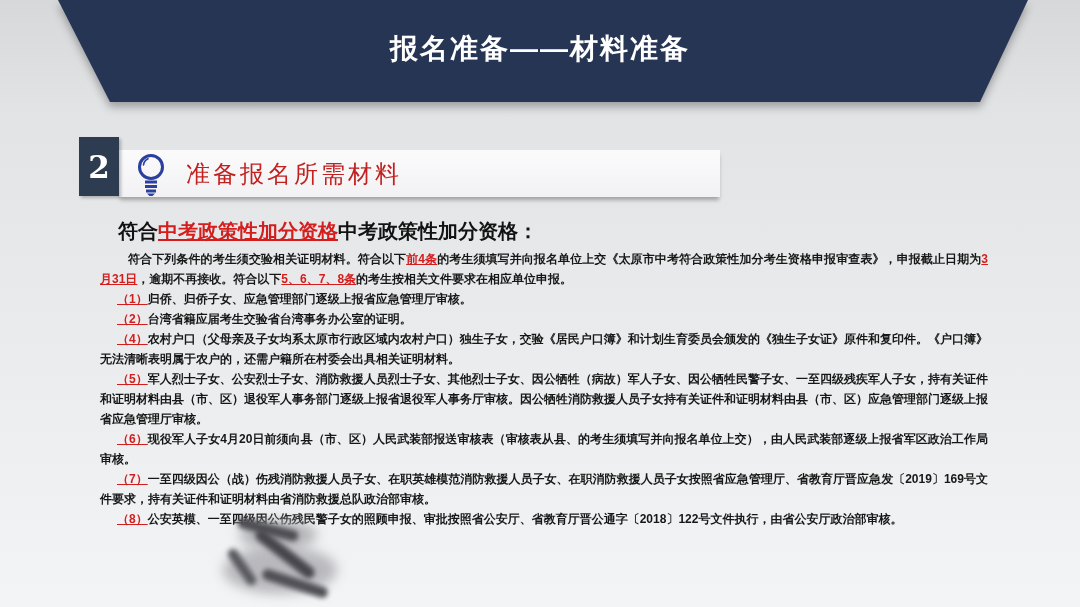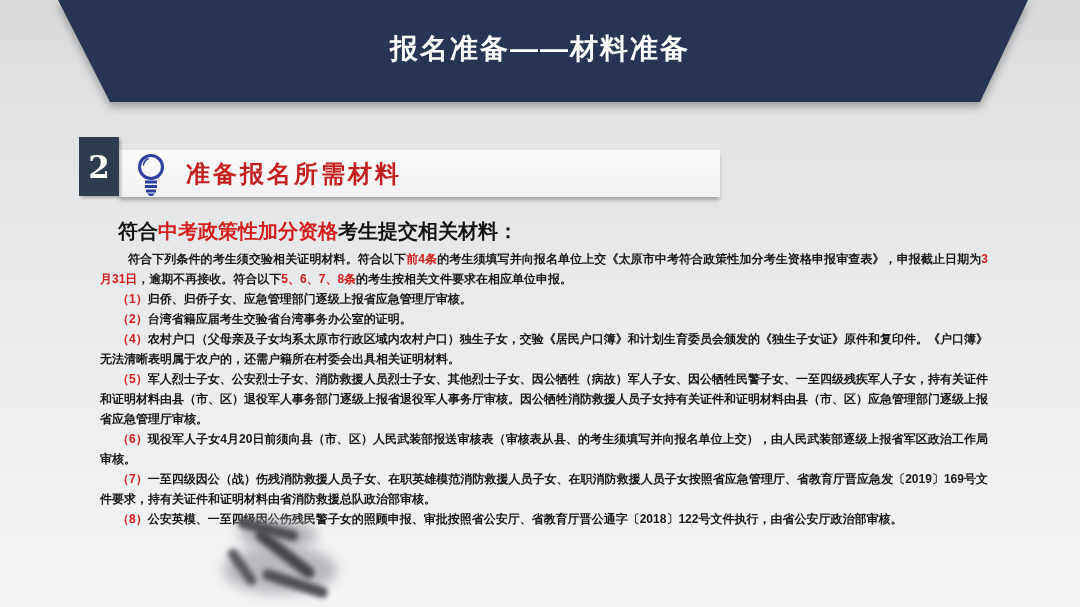--- a/index.html
+++ b/index.html
@@ -40,39 +40,39 @@
     background:var(--number-box-bg);
     box-shadow:2px 2px 3px rgba(0,0,0,0.25);
     display:flex;align-items:center;justify-content:center;z-index:3;
   }
   .num-box span{
     color:#ffffff;font-family:"DejaVu Serif","Liberation Serif",serif;
     font-size:31px;font-weight:700;
   }
   .bulb{color:var(--icon-blue);margin-left:15px;display:inline-flex;}
   .section-title{
-    color:var(--section-red);font-size:24px;font-weight:700;
+    color:var(--section-red);font-size:24px;font-weight:400;
     letter-spacing:3px;margin-left:18px;
   }
   
   .body-text{
     position:absolute;left:100px;top:218px;width:888px;
     color:var(--text-color);
   }
   .heading{
     margin:0 0 5px 0;font-size:20px;font-weight:700;line-height:26px;
     text-indent:18px;color:#121212;
   }
   .para{
     margin:0;font-size:12px;font-weight:700;line-height:20px;
     text-align:justify;
   }
   .intro{text-indent:28px;}
   .item{text-indent:17px;}
-  .run-red{color:var(--accent-red);}
+  .run-red{color:var(--accent-red);text-decoration:underline;}
   
   .smudge{position:absolute;left:215px;top:518px;width:160px;height:86px;z-index:5;pointer-events:none;}
   .smudge div{position:absolute;}
   .s-l1{left:8px;top:28px;width:114px;height:48px;background:#b3b3b8;border-radius:50%;filter:blur(6px);opacity:.9;}
   .s-l2{left:24px;top:2px;width:78px;height:30px;background:#a7a7ac;border-radius:50%;filter:blur(6px);opacity:.8;}
   .s-d1{left:22px;top:6px;width:62px;height:11px;background:#4e4e54;filter:blur(2.5px);transform:rotate(14deg);border-radius:5px;}
   .s-d2{left:34px;top:30px;width:72px;height:12px;background:#47474d;filter:blur(2.5px);transform:rotate(38deg);border-radius:6px;}
   .s-d3{left:6px;top:44px;width:42px;height:10px;background:#5a5a60;filter:blur(2.5px);transform:rotate(55deg);border-radius:5px;}
   .s-d4{left:46px;top:60px;width:68px;height:11px;background:#505056;filter:blur(2.5px);transform:rotate(18deg);border-radius:5px;}
 </style>
@@ -99,21 +99,21 @@
         <rect x="11" y="28.5" width="12" height="3" fill="currentColor"></rect>
         <rect x="11" y="33" width="12" height="3" fill="currentColor"></rect>
         <rect x="12" y="37.5" width="10" height="3" fill="currentColor"></rect>
         <path d="M13 41.5 h8 l-2.5 2.5 h-3 z" fill="currentColor"></path>
       </svg>
     </span>
     <span class="section-title">准备报名所需材料</span>
   </div>
 
   <div class="body-text">
-    <p class="heading"><span>符合</span><span class="run-red">中考政策性加分资格</span><span>考生提交相关材料：</span></p>
+    <p class="heading"><span>符合</span><span class="run-red">中考政策性加分资格</span><span>中考政策性加分资格：</span></p>
     <p class="para intro"><span>符合下列条件的考生须交验相关证明材料。符合以下</span><span class="run-red">前4条</span><span>的考生须填写并向报名单位上交《太原市中考符合政策性加分考生资格申报审查表》，申报截止日期为</span><span class="run-red">3月31日</span><span>，逾期不再接收。符合以下</span><span class="run-red">5、6、7、8条</span><span>的考生按相关文件要求在相应单位申报。</span></p>
     <p class="para item"><span class="run-red">（1）</span><span>归侨、归侨子女、应急管理部门逐级上报省应急管理厅审核。</span></p>
     <p class="para item"><span class="run-red">（2）</span><span>台湾省籍应届考生交验省台湾事务办公室的证明。</span></p>
     <p class="para item"><span class="run-red">（4）</span><span>农村户口（父母亲及子女均系太原市行政区域内农村户口）独生子女，交验《居民户口簿》和计划生育委员会颁发的《独生子女证》原件和复印件。《户口簿》无法清晰表明属于农户的，还需户籍所在村委会出具相关证明材料。</span></p>
     <p class="para item"><span class="run-red">（5）</span><span>军人烈士子女、公安烈士子女、消防救援人员烈士子女、其他烈士子女、因公牺牲（病故）军人子女、因公牺牲民警子女、一至四级残疾军人子女，持有关证件和证明材料由县（市、区）退役军人事务部门逐级上报省退役军人事务厅审核。因公牺牲消防救援人员子女持有关证件和证明材料由县（市、区）应急管理部门逐级上报省应急管理厅审核。</span></p>
     <p class="para item"><span class="run-red">（6）</span><span>现役军人子女4月20日前须向县（市、区）人民武装部报送审核表（审核表从县、的考生须填写并向报名单位上交），由人民武装部逐级上报省军区政治工作局审核。</span></p>
     <p class="para item"><span class="run-red">（7）</span><span>一至四级因公（战）伤残消防救援人员子女、在职英雄模范消防救援人员子女、在职消防救援人员子女按照省应急管理厅、省教育厅晋应急发〔2019〕169号文件要求，持有关证件和证明材料由省消防救援总队政治部审核。</span></p>
     <p class="para item"><span class="run-red">（8）</span><span>公安英模、一至四级因公伤残民警子女的照顾申报、审批按照省公安厅、省教育厅晋公通字〔2018〕122号文件执行，由省公安厅政治部审核。</span></p>
   </div>
 

